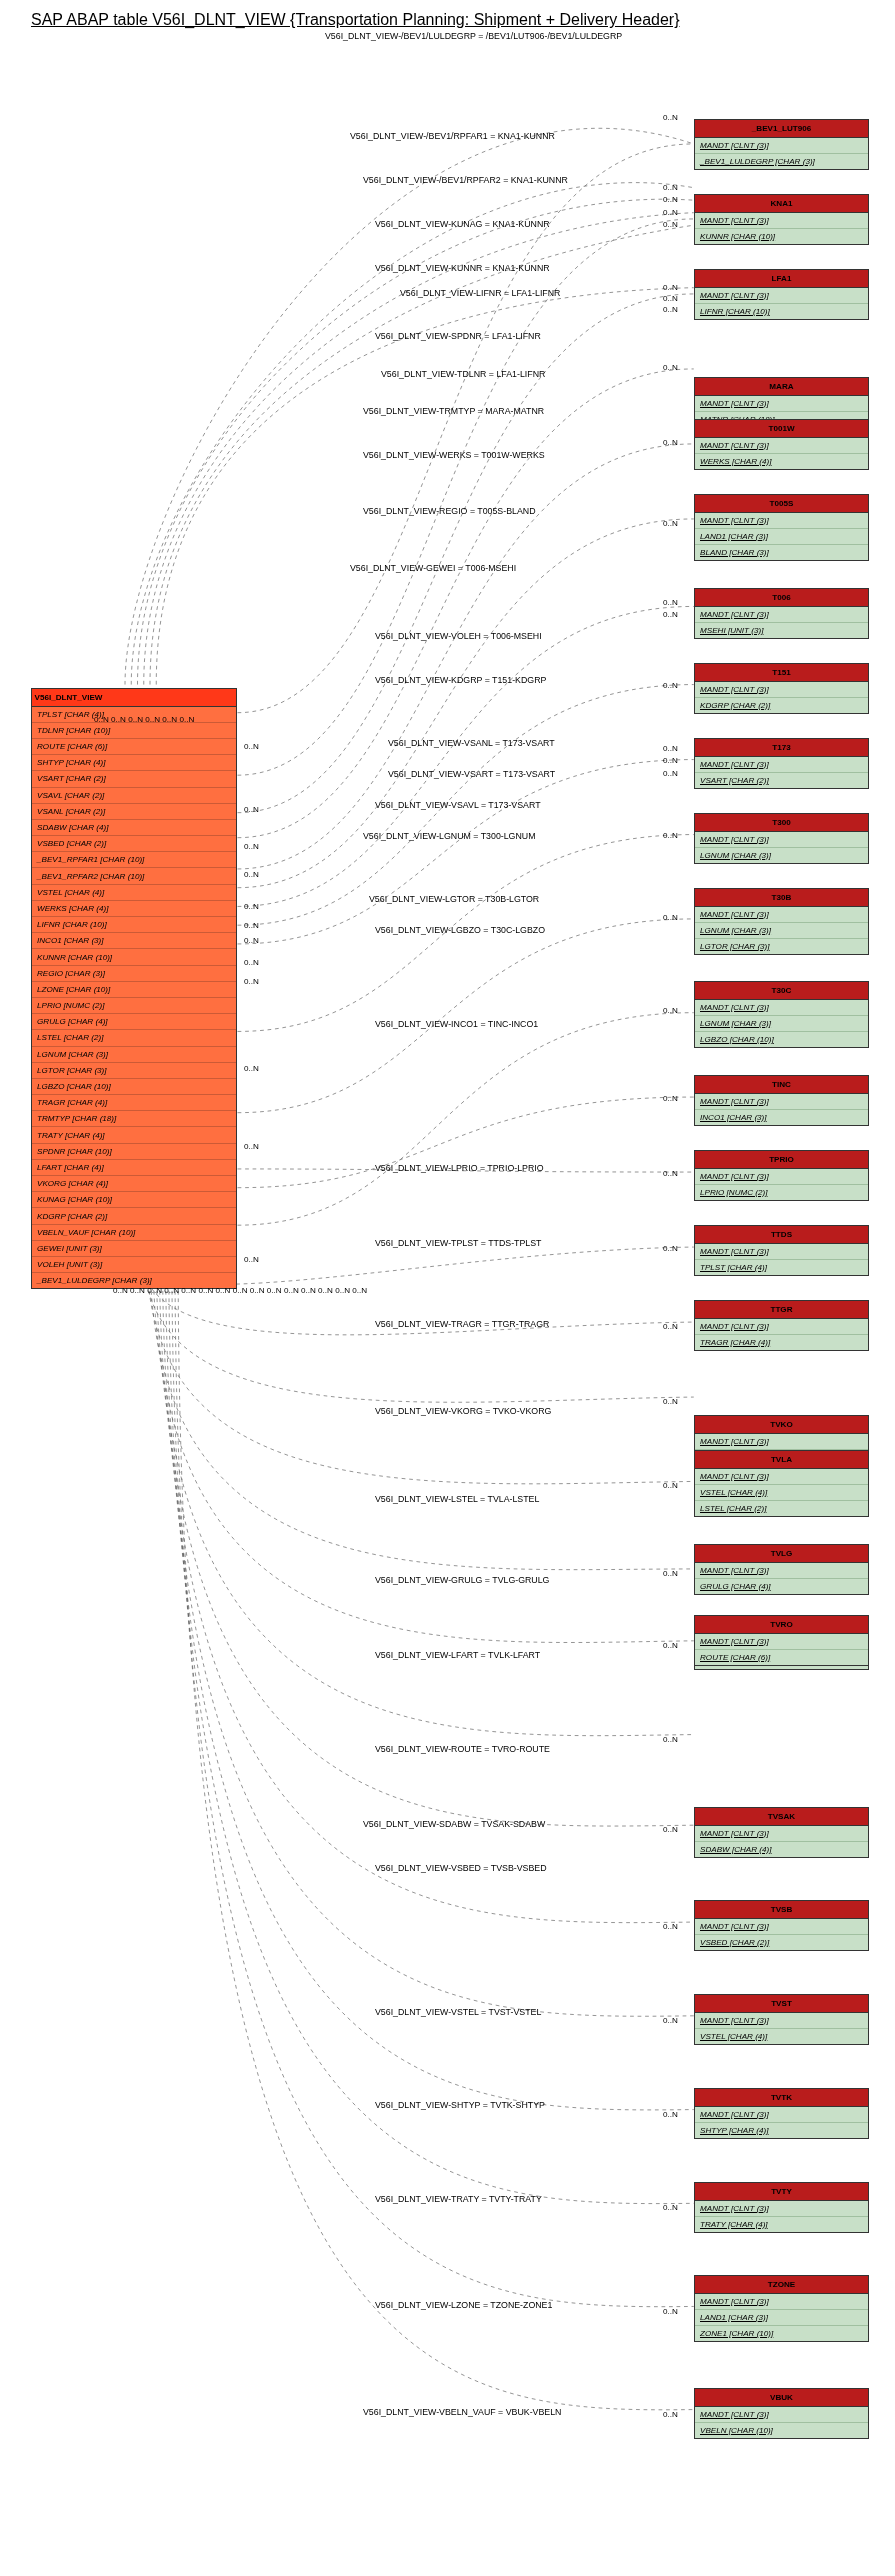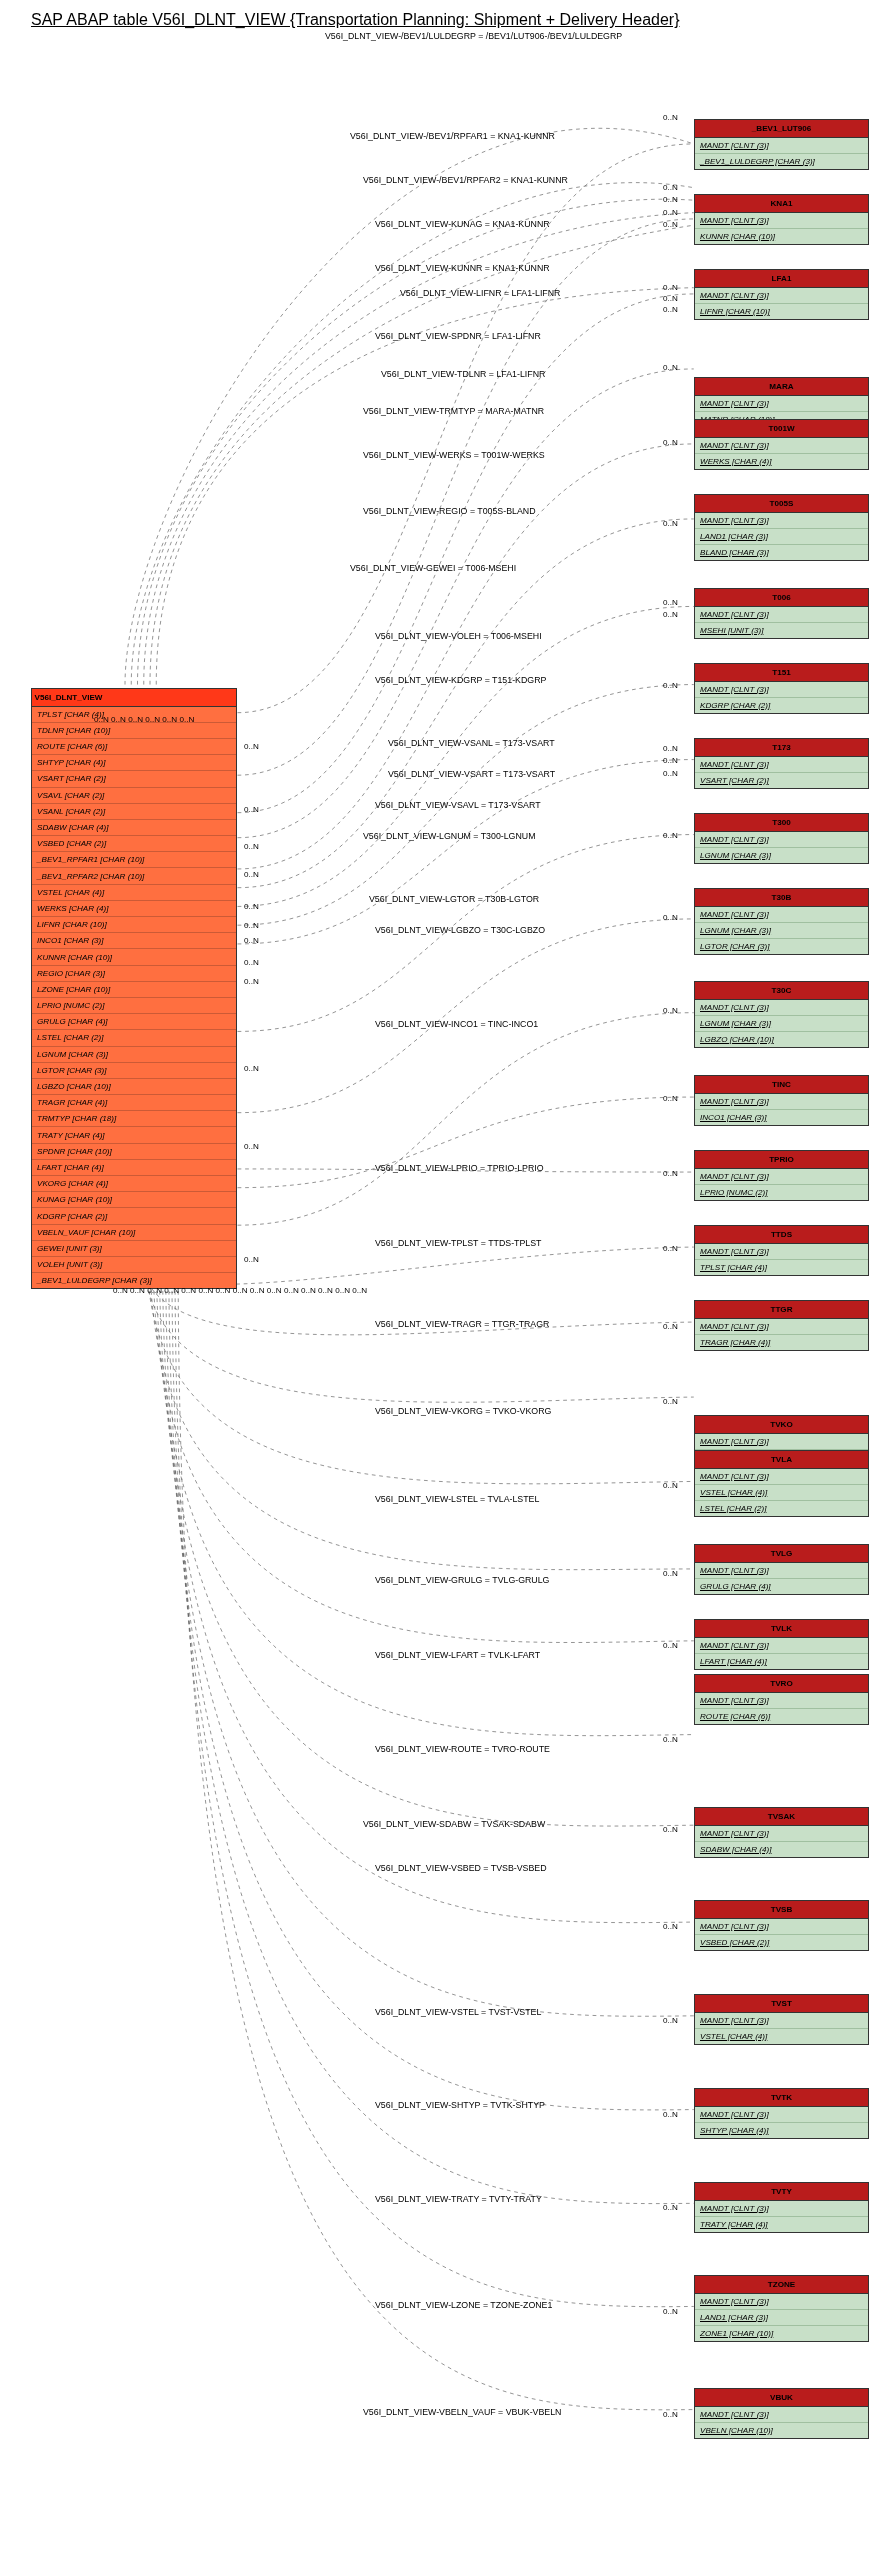--- a/index.html
+++ b/index.html
@@ -287,21 +287,21 @@
       <div class="right-table" style="left: 694px; top: 1544px;">
         <div class="thead">TVLG</div>
         <div class="row key">MANDT [CLNT (3)]</div>
         <div class="row key">GRULG [CHAR (4)]</div>
       </div>
       <div class="right-table" style="left: 694px; top: 1619px;">
         <div class="thead">TVLK</div>
         <div class="row key">MANDT [CLNT (3)]</div>
         <div class="row key">LFART [CHAR (4)]</div>
       </div>
-      <div class="right-table" style="left: 694px; top: 1674px;">
+      <div class="right-table" style="left: 694px; top: 1615px;">
         <div class="thead">TVRO</div>
         <div class="row key">MANDT [CLNT (3)]</div>
         <div class="row key">ROUTE [CHAR (6)]</div>
       </div>
       <div class="right-table" style="left: 694px; top: 1807px;">
         <div class="thead">TVSAK</div>
         <div class="row key">MANDT [CLNT (3)]</div>
         <div class="row key">SDABW [CHAR (4)]</div>
       </div>
       <div class="right-table" style="left: 694px; top: 1900px;">

